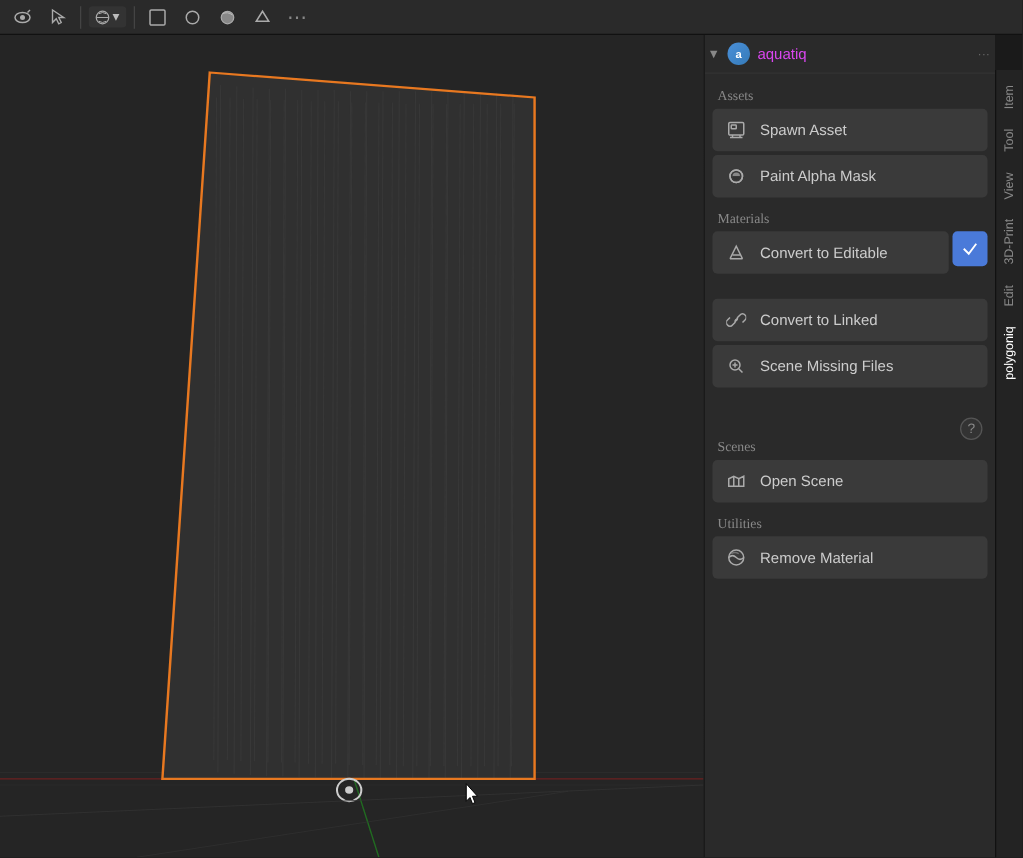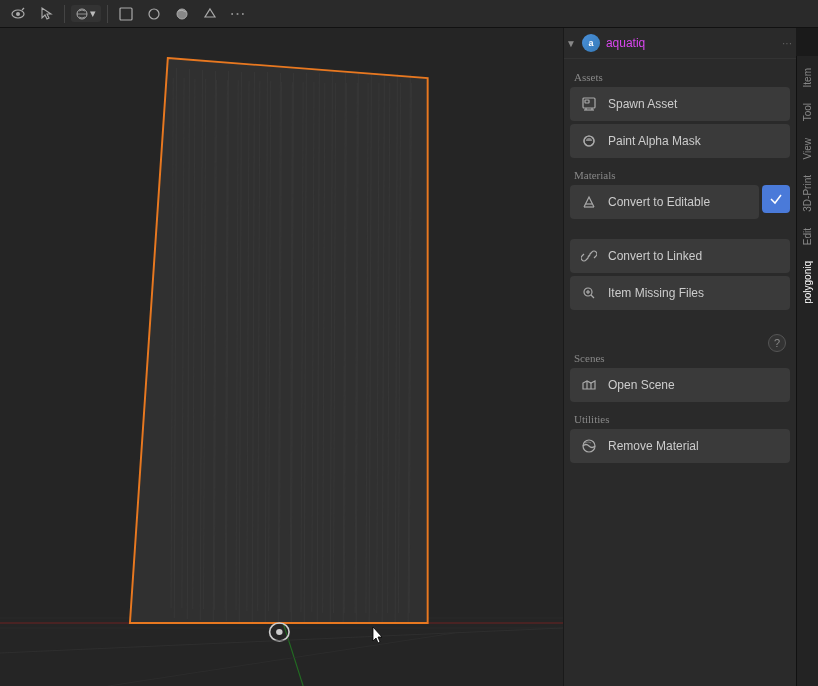--- a/index.html
+++ b/index.html
@@ -485,21 +485,21 @@
 
         <button class="panel-btn">
           <span class="btn-icon">
             <svg viewBox="0 0 16 16" fill="none" stroke="#aaa" stroke-width="1.2">
               <circle cx="7" cy="7" r="4"></circle>
               <line x1="10" y1="10" x2="13" y2="13"></line>
               <line x1="5" y1="7" x2="9" y2="7"></line>
               <line x1="7" y1="5" x2="7" y2="9"></line>
             </svg>
           </span>
-          <span>Item Missing Files</span>
+          <span>Scene Missing Files</span>
         </button>
 
 
         <div class="section-row">
           <span class="section-label" style="padding:0;margin-top:31px;">Scenes</span>
           <div class="help-btn">?</div>
         </div>
 
         <button class="panel-btn">
           <span class="btn-icon">

